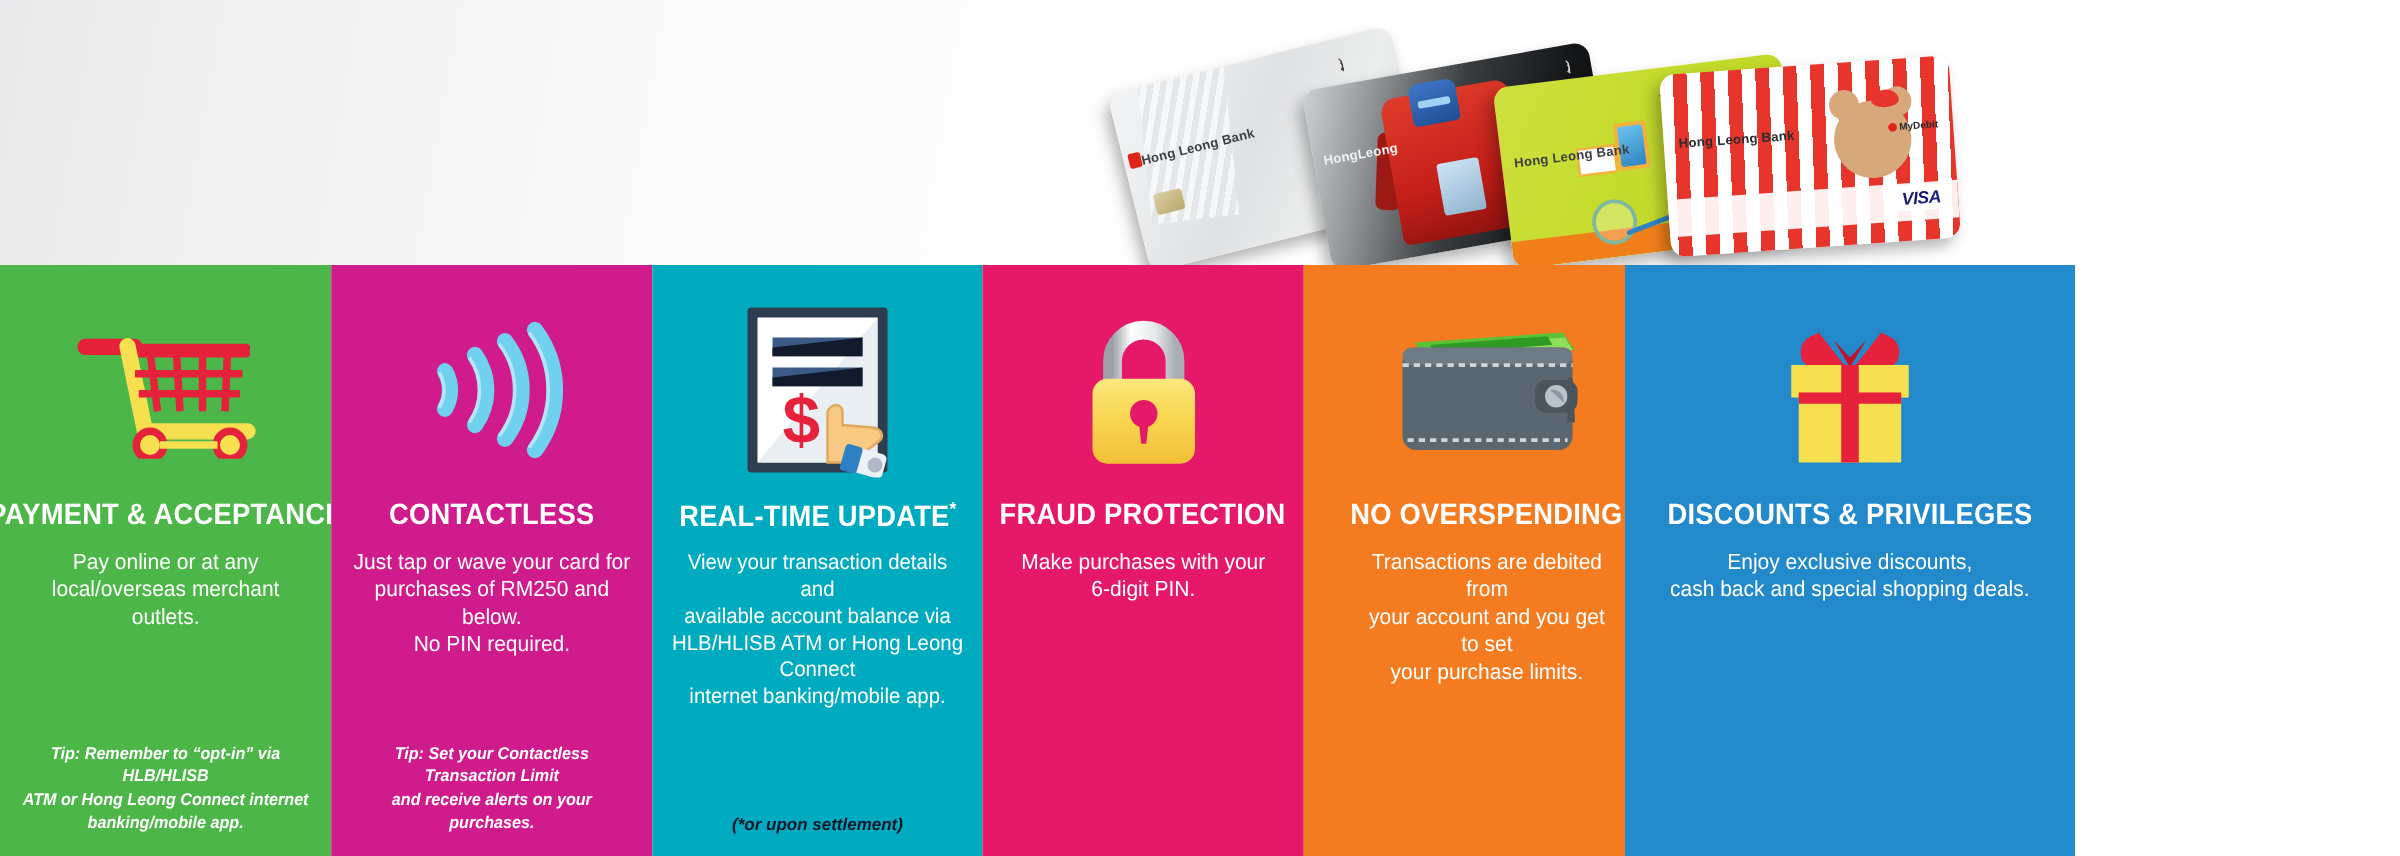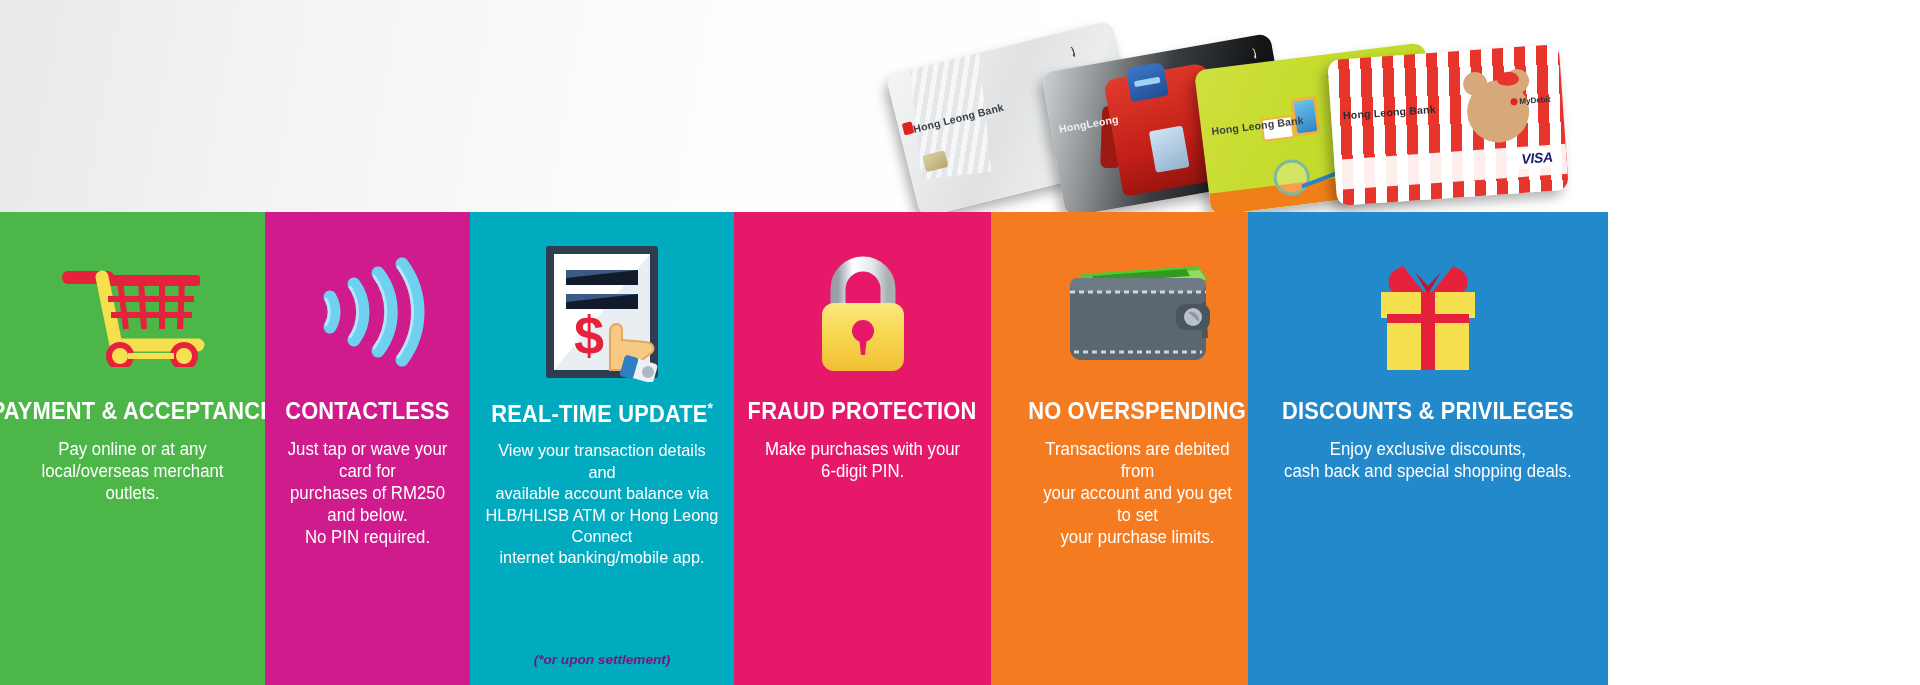--- a/index.html
+++ b/index.html
@@ -141,21 +141,21 @@
     transform:scaleX(0.96);transform-origin:center;margin:0;
   }
   .panel-tip{
     font-family:"Liberation Sans","DejaVu Sans",sans-serif;
     font-size:13.6px;line-height:1.34;font-style:italic;font-weight:bold;
     color:#fff;transform:scaleX(0.95);transform-origin:center;margin-top:auto;
   }
   .tip-wrap{margin-top:auto;padding-bottom:18px;width:100%;}
   .note-small{
     font-family:"Liberation Sans","DejaVu Sans",sans-serif;
-    font-size:13.6px;font-style:italic;font-weight:bold;color:#701a75;
+    font-size:13.6px;font-style:italic;font-weight:bold;color:#0f172a;
   }
 
   
   
   .cart{position:relative;width:150px;height:110px;}
   
   .contactless{position:relative;width:120px;height:110px;}
   
   .doc{position:relative;width:120px;height:140px;}
   
@@ -260,23 +260,28 @@
             </g>
             <circle cx="62" cy="99" r="11" fill="#f7e04f" stroke="#e5213b" stroke-width="6"></circle>
             <circle cx="126" cy="99" r="11" fill="#f7e04f" stroke="#e5213b" stroke-width="6"></circle>
             <path d="M70 99 L116 99" stroke="#f7e04f" stroke-width="6"></path>
           </svg>
         </div>
       </div>
       <div class="panel-title">PAYMENT &amp; ACCEPTANCE</div>
       <div class="panel-body" style="white-space:pre-line">Pay online or at any
 local/overseas merchant outlets.</div>
-    </div>
-
-    <div class="panel" style="width:205px;background:#cf1b8c;">
+      <div class="tip-wrap">
+        <div class="panel-tip" style="white-space:pre-line">Tip: Remember to “opt-in” via HLB/HLISB
+ATM or Hong Leong Connect internet
+banking/mobile app.</div>
+      </div>
+    </div>
+
+    <div class="panel" style="width:257px;background:#cf1b8c;">
       <div class="icon-area">
         <div class="contactless">
           <svg viewBox="0 0 120 110" width="120" height="110">
             <g fill="none" stroke="#6fd0ef" stroke-width="13" stroke-linecap="round">
               <path d="M22 40 A 30 30 0 0 1 22 70"></path>
               <path d="M46 27 A 48 48 0 0 1 46 83"></path>
               <path d="M70 16 A 64 64 0 0 1 70 94"></path>
               <path d="M94 7 A 80 80 0 0 1 94 103"></path>
             </g>
             <g fill="none" stroke="#bfeaf8" stroke-width="3" stroke-linecap="round" opacity=".85">
@@ -285,20 +290,24 @@
               <path d="M66 19 A 61 61 0 0 1 66 91"></path>
               <path d="M90 10 A 77 77 0 0 1 90 100"></path>
             </g>
           </svg>
         </div>
       </div>
       <div class="panel-title">CONTACTLESS</div>
       <div class="panel-body" style="white-space:pre-line">Just tap or wave your card for
 purchases of RM250 and below.
 No PIN required.</div>
+      <div class="tip-wrap">
+        <div class="panel-tip" style="white-space:pre-line">Tip: Set your Contactless Transaction Limit
+and receive alerts on your purchases.</div>
+      </div>
     </div>
 
     <div class="panel" style="width:264px;background:#00abc0;">
       <div class="icon-area">
         <div class="doc">
           <svg viewBox="0 0 120 140" width="120" height="140">
             <rect x="4" y="4" width="112" height="132" rx="3" fill="#2e3d50"></rect>
             <rect x="12" y="12" width="96" height="116" fill="#ffffff"></rect>
             <path d="M108 12 L108 128 L12 128 Z" fill="#e9eef3"></path>
             <rect x="24" y="28" width="72" height="15" fill="#3b5a86"></rect>

